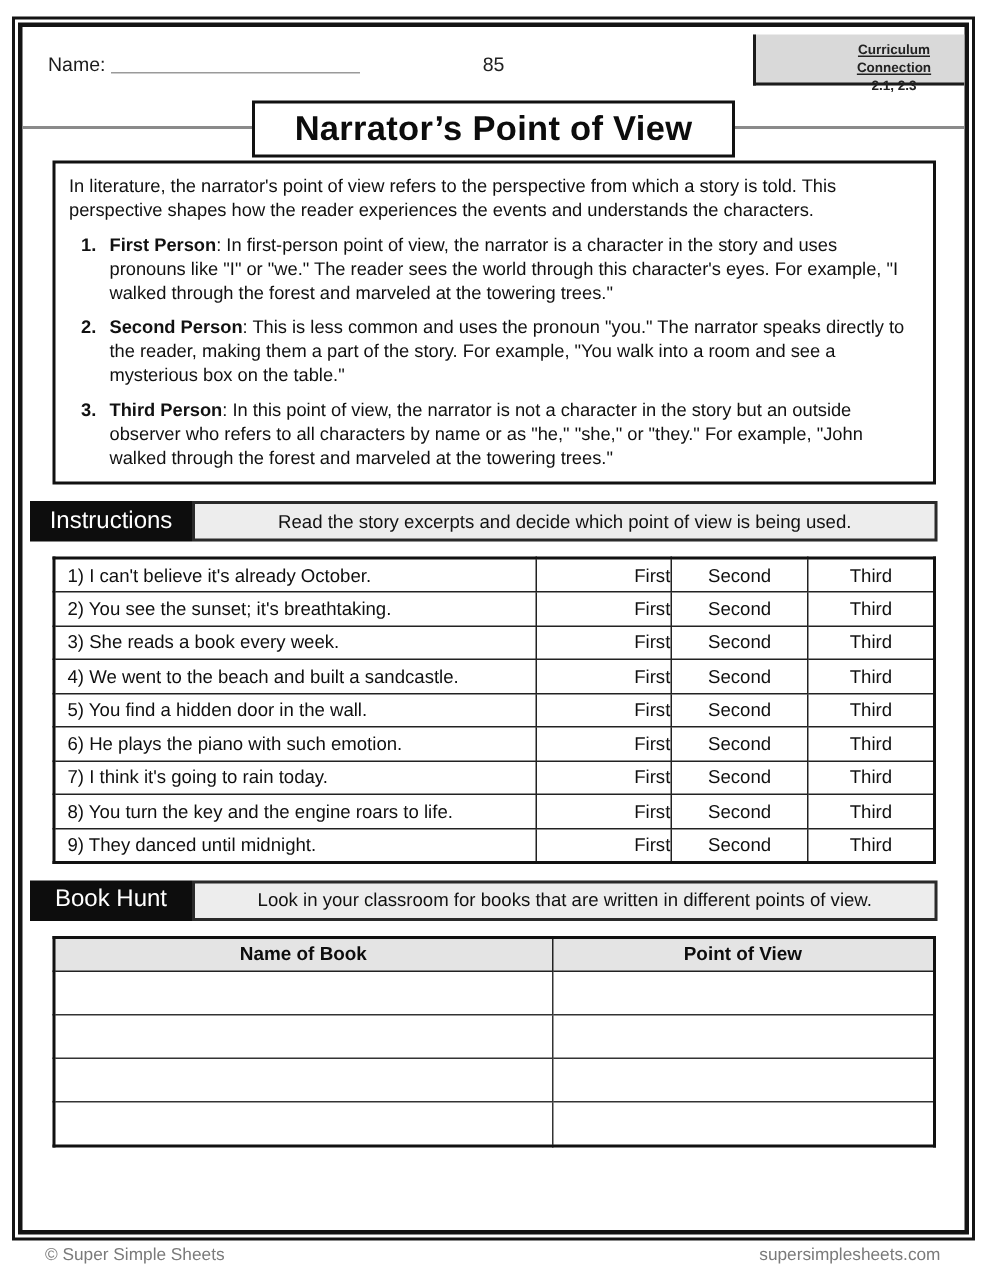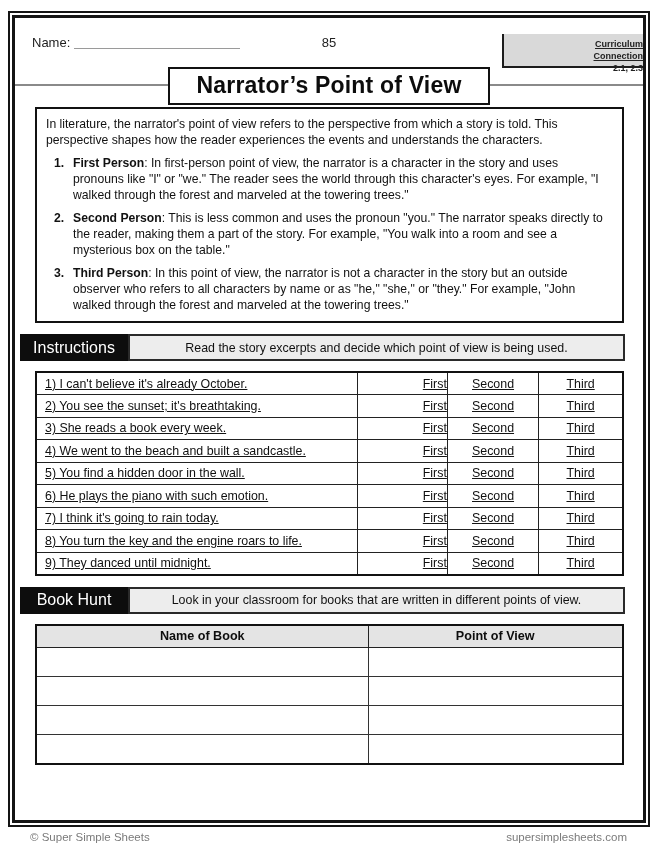--- a/index.html
+++ b/index.html
@@ -32,26 +32,26 @@
     display: inline-block; width: 166px; height: 14px;
     border-bottom: 1.6px solid #9a9a9a;
     vertical-align: -2px; margin-left: 4px;
   }
   .page-num {
     position: absolute; left: 314px; top: 17px;
     transform: translateX(-50%);
     font-size: 13px; color: #222;
   }
   .curriculum-box {
-    position: absolute; top: 16px; right: 0;
+    position: absolute; top: 5px; right: 0;
     width: 141px; height: 34px;
     background: var(--curriculum-bg, #d9d9d9);
     border-left: 2px solid #1c1c1c;
     border-bottom: 2px solid #1c1c1c;
-    text-align: right;
+    text-align: center;
     padding-top: 4px;
     font-size: 9px; line-height: 12px; font-weight: 600; color: #222; padding-left: 45px;
   }
   .curr-title { text-decoration: underline; }
   
   .title-band { position: relative; height: 27px; margin-top: 1px; }
   .title-line {
     position: absolute; left: 0; right: 0; top: 17px; height: 2px;
     background: var(--title-line, #8a8a8a);
   }
@@ -80,21 +80,21 @@
     font-size: 16px;
   }
   .bar-text {
     flex: 1; background: var(--bar-text-bg, #ededed);
     border: 2px solid #2a2a2a;
     display: flex; align-items: center; justify-content: center;
     font-size: 12.4px; color: #111;
   }
   
   table { border-collapse: collapse; margin: 10px 19px 0 20px; width: 589px; table-layout: fixed; }
-  .statements { border: 2px solid #111; text-decoration: underline; }
+  .statements { border: 2px solid #111; }
   .statements td { border: 1.5px solid #222; height: 22.5px; font-size: 12.4px; color: #101010; }
   .statements td.stmt { width: 320px; padding-left: 8px; }
   .statements td.opt { text-align: center; }
   .statements td.opt.c1 { width: 90px; text-align: right; }
   .statements td.opt.c2 { width: 91px; }
   .statements td.opt.c3 { width: 84px; }
   .bookhunt { border: 2px solid #111; margin-top: 10px; }
   .bookhunt th {
     border: 1.5px solid #222; height: 23px;
     background: var(--table-header-bg, #e4e4e4);

